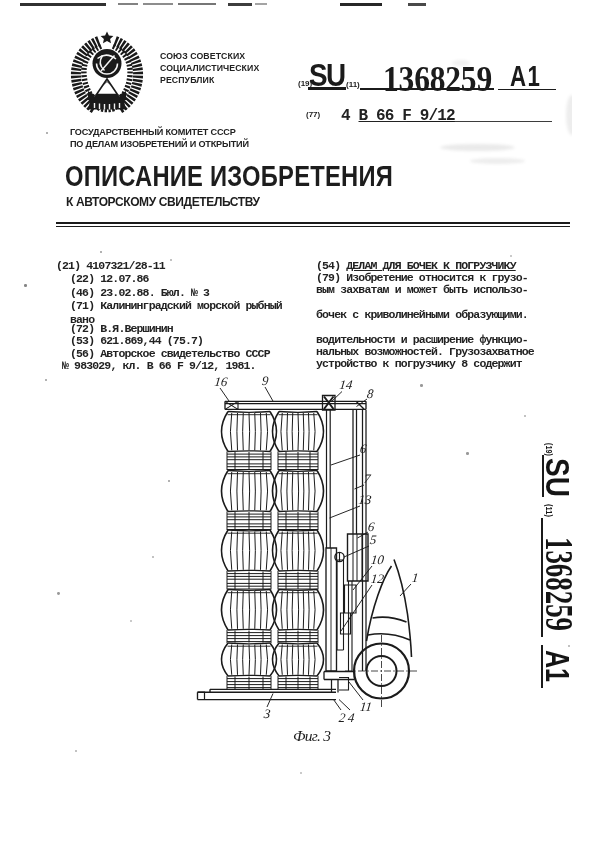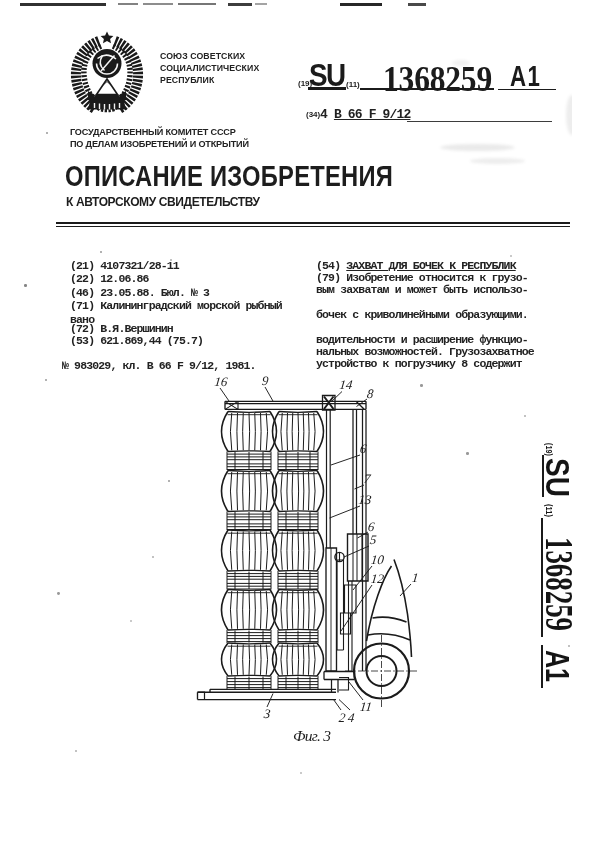--- a/index.html
+++ b/index.html
@@ -58,41 +58,42 @@
 <div class="t sans" style="left:346px;top:80px;font-size:8px;font-weight:700">(11)</div>
 
 <div class="t serif" style="left:383px;top:58.2px;font-size:35.4px;font-weight:700;letter-spacing:-0.2px;transform:scaleX(.89);transform-origin:0 0">1368259</div>
 
 <div class="rect" style="left:360px;top:88px;width:134px;height:2px"></div>
 
 <div class="t sans" style="left:510px;top:59.2px;font-size:29.7px;font-weight:700;letter-spacing:2px;transform:scaleX(.75);transform-origin:0 0">A1</div>
 
 <div class="rect" style="left:498px;top:88.5px;width:58px;height:1.8px"></div>
 
-<div class="t sans" style="left:306px;top:110px;font-size:8px;font-weight:700">(34)</div>
-<div class="t mono" style="left:320px;top:107px;font-size:13px">4 <span style="text-decoration:underline">B 66 F 9/12</span></div>
+<div class="t sans" style="left:306px;top:110px;font-size:8px;font-weight:700">(77)</div>
+<div class="t mono" style="left:341px;top:107px;font-size:16px">4 <span style="text-decoration:underline">B 66 F 9/12</span></div>
 <div class="rect" style="left:407px;top:120.5px;width:145px;height:1.3px;opacity:.85"></div>
 
 <div class="t sans" style="left:65px;top:160px;font-size:29px;font-weight:700;letter-spacing:0.3px;transform:scaleX(.818);transform-origin:0 0;color:#1d1d1d">ОПИСАНИЕ ИЗОБРЕТЕНИЯ</div>
 
 <div class="t sans" style="left:66px;top:194.5px;font-size:12.5px;font-weight:700;letter-spacing:-0.4px;transform:scaleX(.96);transform-origin:0 0;color:#1d1d1d">К АВТОРСКОМУ СВИДЕТЕЛЬСТВУ</div>
 
 <div class="rect" style="left:56px;top:221.5px;width:514px;height:2.6px"></div>
 <div class="rect" style="left:56px;top:225.8px;width:514px;height:1.1px"></div>
 
-<div class="t mono" style="left:70px;top:258.5px">(21) 4107321/28-11</div>
-<div class="t mono" style="left:70px;top:271.5px">(22) 12.06.86</div>
-<div class="t mono" style="left:70px;top:285.5px">(46) 23.05.88. Бюл. № 3</div>
+<div class="t mono" style="left:56px;top:258.5px">(21) 4107321/28-11</div>
+<div class="t mono" style="left:70px;top:271.5px">(22) 12.07.86</div>
+<div class="t mono" style="left:70px;top:285.5px">(46) 23.02.88. Бюл. № 3</div>
 <div class="t mono" style="left:70px;top:298.5px">(71) Калининградский морской рыбный</div>
 <div class="t mono" style="left:70px;top:312.5px">вано</div>
 <div class="t mono" style="left:70px;top:322.0px">(72) В.Я.Вершинин</div>
 <div class="t mono" style="left:70px;top:334.0px">(53) 621.869,44 (75.7)</div>
+<div class="t mono" style="left:70px;top:346.5px">(56) Авторское свидетельство СССР</div>
 <div class="t mono" style="left:62px;top:359.0px">№ 983029, кл. В 66 F 9/12, 1981.</div>
 
-<div class="t mono" style="left:316px;top:258.5px">(54) <span style="text-decoration:underline">ЗАХВАТ ДЛЯ БОЧЕК К РЕСПУБЛИК</span></div>
+<div class="t mono" style="left:316px;top:258.5px">(54) <span style="text-decoration:underline">ДЕЛАМ ДЛЯ БОЧЕК К ПОГРУЗЧИКУ</span></div>
 <div class="t mono" style="left:316px;top:270.85px">(79) Изобретение относится к грузо-</div>
 <div class="t mono" style="left:316px;top:283.2px">вым захватам и может быть использо-</div>
 <div class="t mono" style="left:316px;top:307.9px">бочек с криволинейными образующими.</div>
 <div class="t mono" style="left:316px;top:332.6px">водительности и расширение функцио-</div>
 <div class="t mono" style="left:316px;top:344.95px">нальных возможностей. Грузозахватное</div>
 <div class="t mono" style="left:316px;top:357.3px">устройство к погрузчику 8 содержит</div>
 
 <div style="position:absolute;left:46px;top:132px;width:2.4px;height:2.4px;border-radius:50%;background:#333;opacity:0.5"></div>
     <div style="position:absolute;left:24px;top:284px;width:2.6px;height:2.6px;border-radius:50%;background:#333;opacity:0.6"></div>
     <div style="position:absolute;left:45px;top:379px;width:2.4px;height:2.4px;border-radius:50%;background:#333;opacity:0.5"></div>

